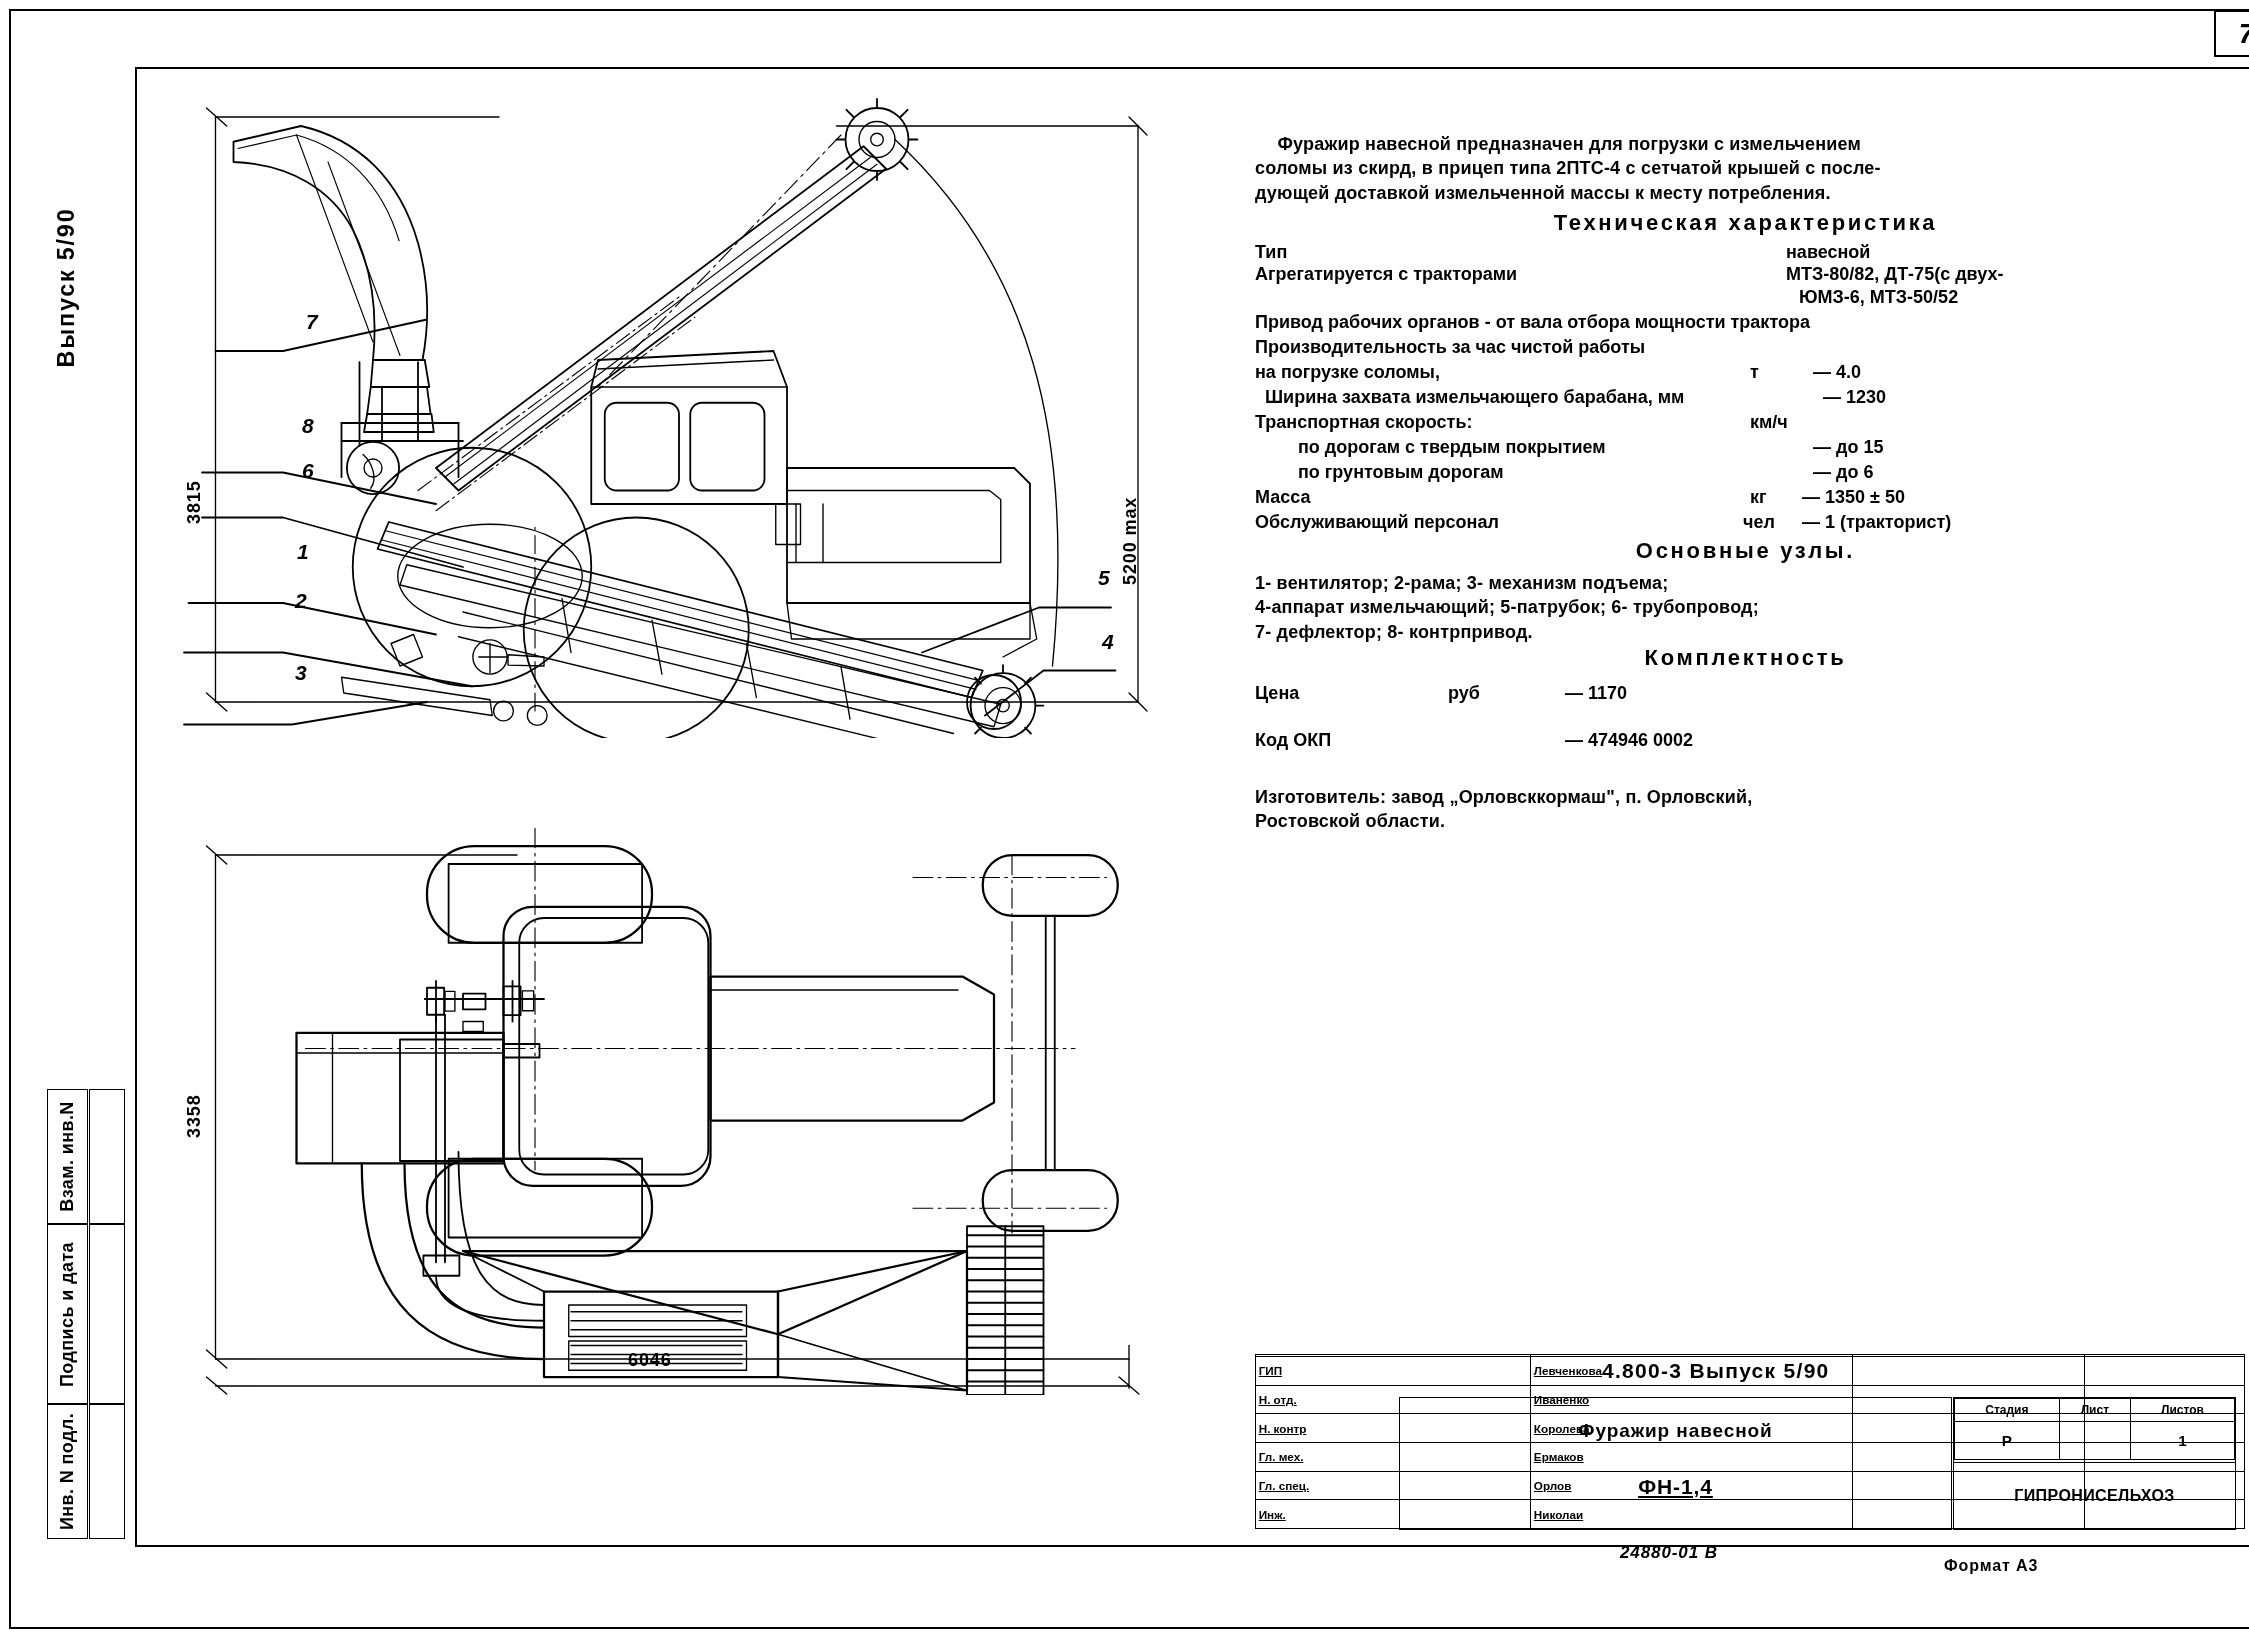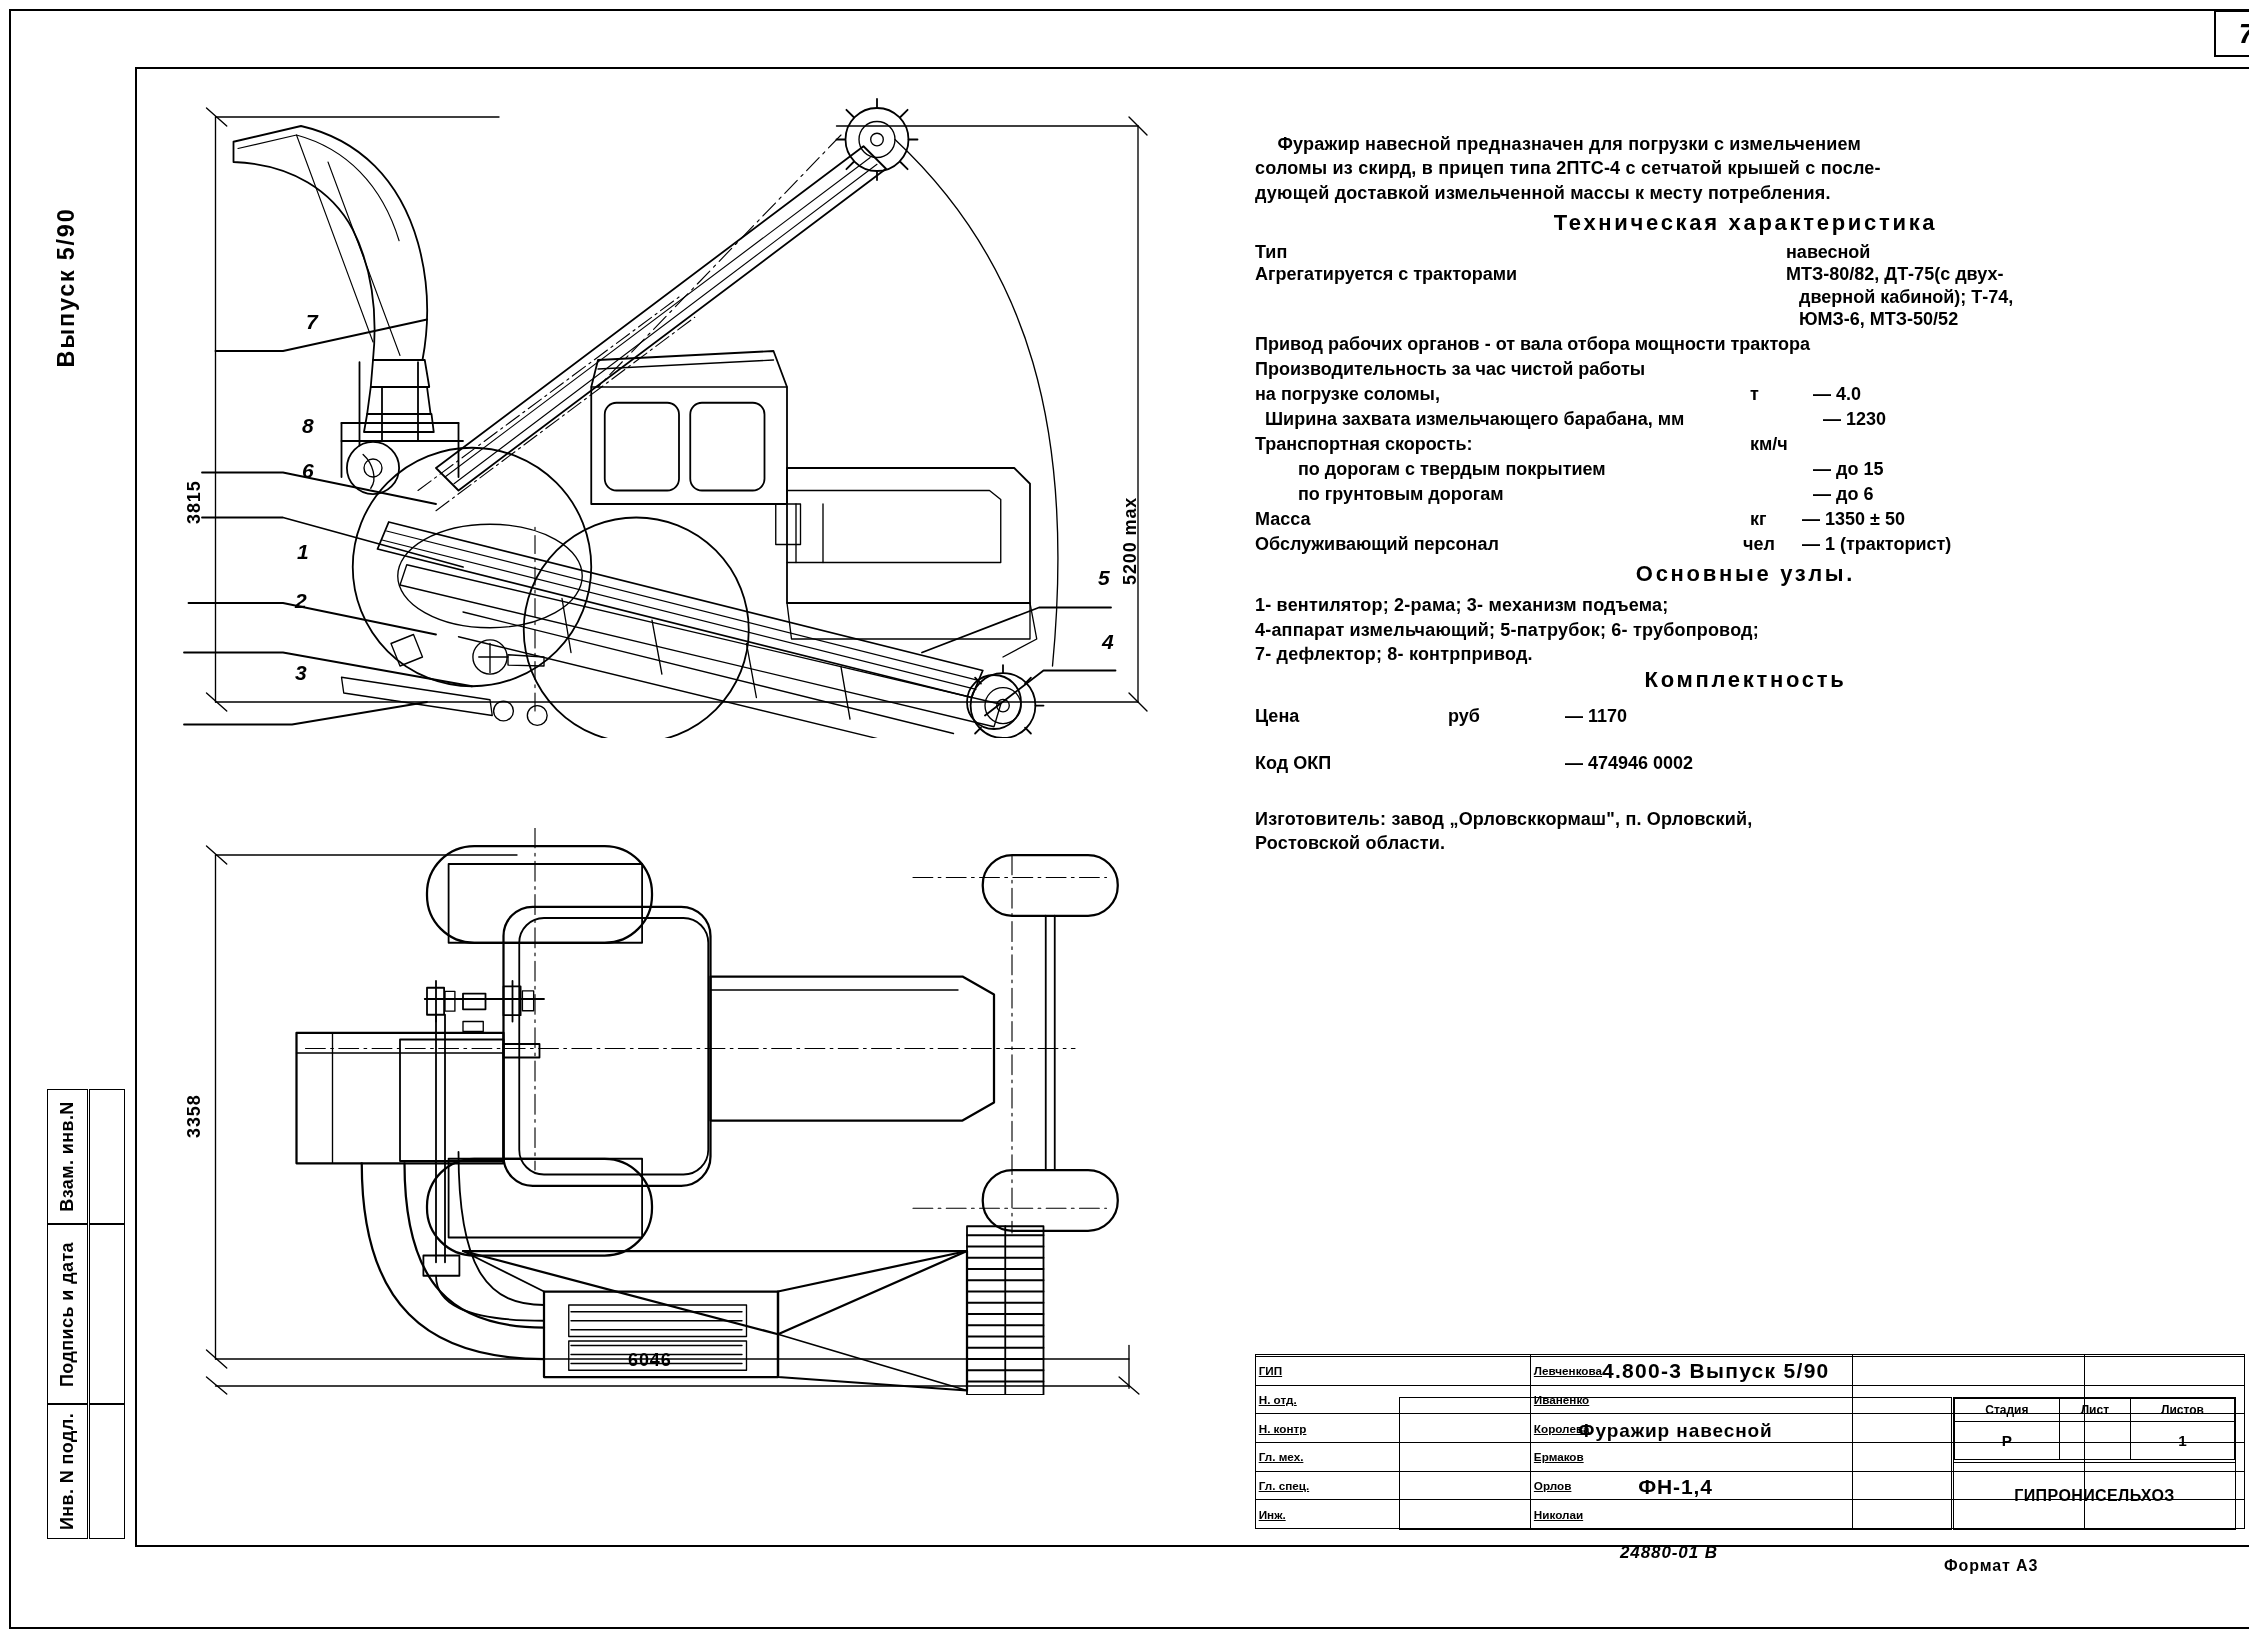--- a/index.html
+++ b/index.html
@@ -55,21 +55,21 @@
   #title-block td{border:1.3px solid #000;font-size:11.7px;font-weight:700;
                   padding:0 2.7px;white-space:nowrap;vertical-align:middle;text-decoration:underline;}
   .tb-role{width:70px;}
   .tb-name{width:83px;}
   .tb-sig{width:58px;}
   .tb-date{width:38px;}
 
   .stamp-main{position:absolute;left:1399px;top:1397px;width:553px;height:133px;
               border:1.8px solid #000;box-sizing:border-box;text-align:center;}
   .stamp-main .t1{font-size:19px;font-weight:700;margin-top:21.6px;letter-spacing:0.9px;}
-  .stamp-main .t2{font-size:21px;font-weight:700;margin-top:33px;letter-spacing:0.9px;}
+  .stamp-main .t2{font-size:21px;font-weight:700;margin-top:33px;letter-spacing:0.9px;text-decoration:underline;}
 
   .code-line{position:absolute;left:1602px;top:1359px;font-size:21px;font-weight:700;
              letter-spacing:1.3px;white-space:nowrap;}
 
   .stage-box{position:absolute;left:1953px;top:1397px;width:283px;height:133px;
              border:1.8px solid #000;box-sizing:border-box;}
   .stage-box table{border-collapse:collapse;width:100%;}
   .stage-box td{border:1.3px solid #000;font-size:12px;font-weight:700;text-align:center;
                 height:20px;}
   .org-name{position:absolute;left:1953px;top:1462px;width:283px;height:67px;
@@ -368,23 +368,20 @@
 
     <div class="spec-tbl">
       <div class="srow" style="height:22.5px;">
         <span class="nm">Тип</span>
         <span class="vl" style="left:531px;">навесной</span>
       </div>
       <div class="srow" style="height:22.5px;">
         <span class="nm">Агрегатируется с тракторами</span>
         <span class="vl" style="left:531px;">МТЗ-80/82, ДТ-75(с двух-</span>
       </div>
-      <div class="srow" style="height:22.5px;">
-        <span class="vl" style="left:544px;">дверной кабиной); Т-74,</span>
-      </div>
       <div class="srow" style="height:25px;">
         <span class="vl" style="left:544px;">ЮМЗ-6, МТЗ-50/52</span>
       </div>
       <div class="srow" style="height:25px;">
         <span class="nm">Привод рабочих органов - от вала отбора мощности трактора</span>
       </div>
       <div class="srow" style="height:25px;">
         <span class="nm">Производительность за час чистой работы</span>
       </div>
       <div class="srow" style="height:25px;">

